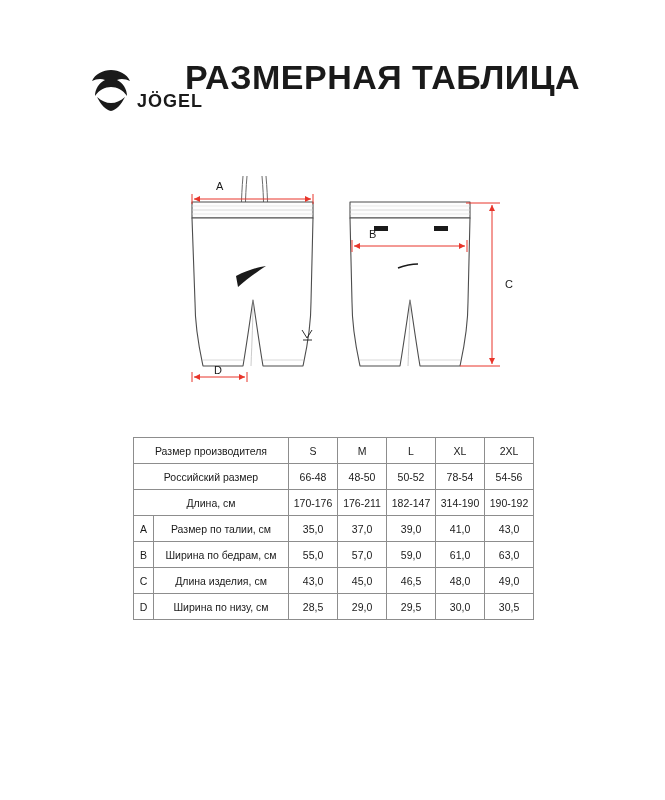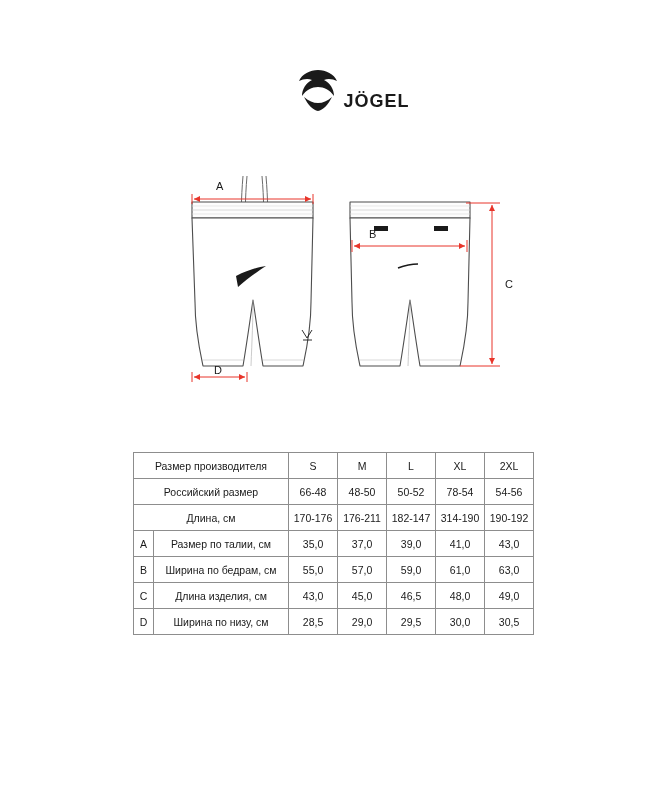--- a/index.html
+++ b/index.html
@@ -60,21 +60,21 @@
     margin-top: 58px;
   }
   .illustration svg {
     display: block;
   }
 
   
   .table-wrap {
     position: absolute;
     left: 133px;
-    top: 452px;
+    top: 437px;
     width: 400px;
   }
   table.size-table {
     border-collapse: collapse;
     width: 400px;
     table-layout: fixed;
   }
   table.size-table td, table.size-table th {
     border: 1px solid #8d8d8d;
     height: 25px;
@@ -98,20 +98,21 @@
 <div class="header">
   <div class="logo">
     <span class="logo-mark">
       <svg viewBox="0 0 52 44" width="52" height="44" aria-hidden="true">
         <path d="M26 2 C18 2 10 6 7 13 C11 11 16 10 20 12 C14 15 10 21 10 28 C14 22 20 19 26 19 C32 19 38 22 42 28 C42 21 38 15 32 12 C36 10 41 11 45 13 C42 6 34 2 26 2 Z" fill="#1a1a1a"></path>
         <path d="M12 29 C16 37 21 42 26 43 C31 42 36 37 40 29 C35 33 31 35 26 35 C21 35 17 33 12 29 Z" fill="#1a1a1a"></path>
       </svg>
     </span>
     <span class="logo-word">JÖGEL</span>
   </div>
+  <div class="title">РАЗМЕРНАЯ ТАБЛИЦА</div>
 </div>
 
 <div class="illustration">
   <svg width="665" height="270" viewBox="0 0 665 270" aria-hidden="true">
     <g fill="none" stroke="#4d4d4d" stroke-width="1.1" stroke-linejoin="round">
 
       <path d="M243 6 C241 30 241 46 242 60" stroke="#6b6b6b" stroke-width="1"></path>
       <path d="M247 6 C245 30 245 46 246 60" stroke="#6b6b6b" stroke-width="1"></path>
       <path d="M262 6 C264 30 264 46 263 60" stroke="#6b6b6b" stroke-width="1"></path>
       <path d="M266 6 C268 30 268 46 267 60" stroke="#6b6b6b" stroke-width="1"></path>

